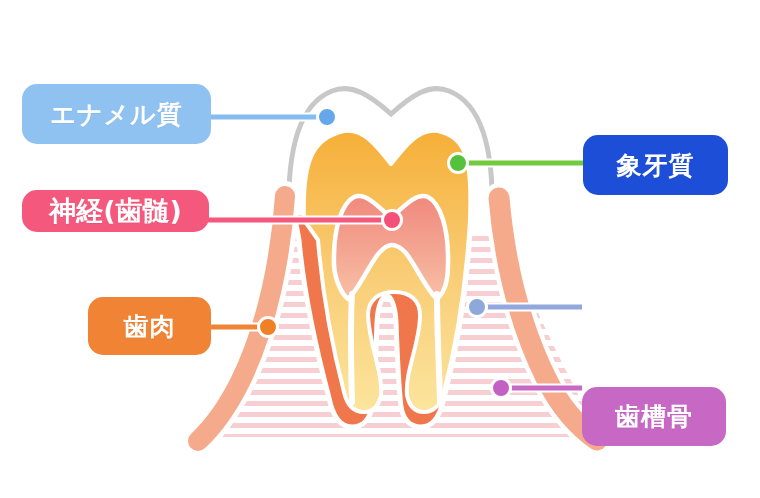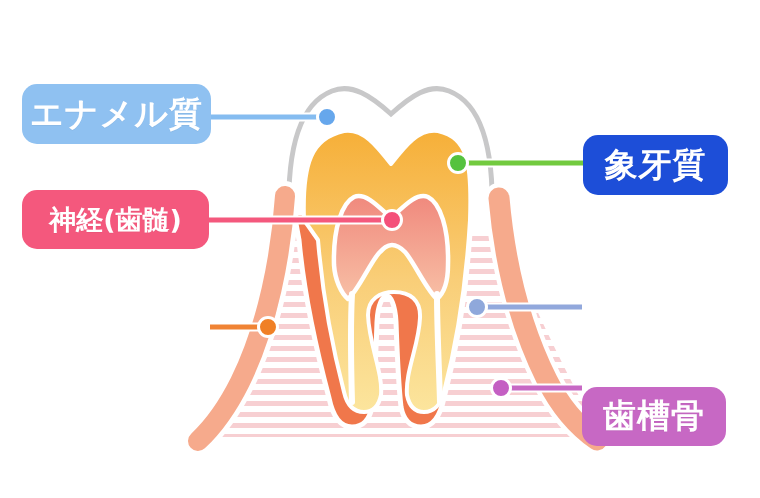--- a/index.html
+++ b/index.html
@@ -4,21 +4,21 @@
 <style>
   html,body{margin:0;padding:0;background:#ffffff;}
   .stage{
     position:relative;width:760px;height:498px;background:#ffffff;
     overflow:hidden;font-family:"DejaVu Sans","Liberation Sans",sans-serif;
   }
   .stage svg{position:absolute;left:0;top:0;}
   .callout{
     position:absolute;display:flex;align-items:center;justify-content:center;
     color:#ffffff;font-weight:bold;border-radius:15px;
-    font-size:33px;letter-spacing:1px;white-space:nowrap;
+    font-size:25px;letter-spacing:1px;white-space:nowrap;
     text-shadow:0 1px 0 rgba(0,0,0,0.04);
   }
   .callout.small{font-size:27px;letter-spacing:0;}
 </style>
 </head>
 <body>
 
 <div class="stage">
 
   <svg width="760" height="498" viewBox="0 0 760 498">
@@ -78,21 +78,22 @@
       <circle cx="392" cy="220" r="9.5" fill="#F4507A"></circle>
       <circle cx="268" cy="327" r="9.5" fill="#F08026"></circle>
       <circle cx="458" cy="163" r="9.5" fill="#55C23E"></circle>
       <circle cx="477" cy="307" r="9.5" fill="#8FA8DB"></circle>
       <circle cx="501" cy="388" r="9.5" fill="#C45FC3"></circle>
     </g>
   </svg>
 
   <div class="callout" style="left: 22px; top: 84px; width: 189px; height: 60px; background-color: rgb(143, 193, 241);">エナメル質</div>
 
-  <div class="callout small" style="left: 22px; top: 190px; width: 187px; height: 59px; background-color: rgb(244, 88, 125);">神経(歯髄)</div>
+  <div class="callout small" style="left: 22px; top: 190px; width: 187px; height: 42px; background-color: rgb(244, 88, 125);">神経(歯髄)</div>
 
+  <div class="callout" style="left: 88px; top: 297px; width: 123px; height: 58px; background-color: rgb(240, 131, 52);">歯肉</div>
 
   <div class="callout" style="left: 583px; top: 135px; width: 145px; height: 60px; background-color: #1d4ed8;">象牙質</div>
 
 
   <div class="callout" style="left: 582px; top: 359px; width: 144px; height: 59px; background-color: rgb(199, 104, 196); margin-top: 28px;">歯槽骨</div>
 
 </div>
 
 </body></html>

